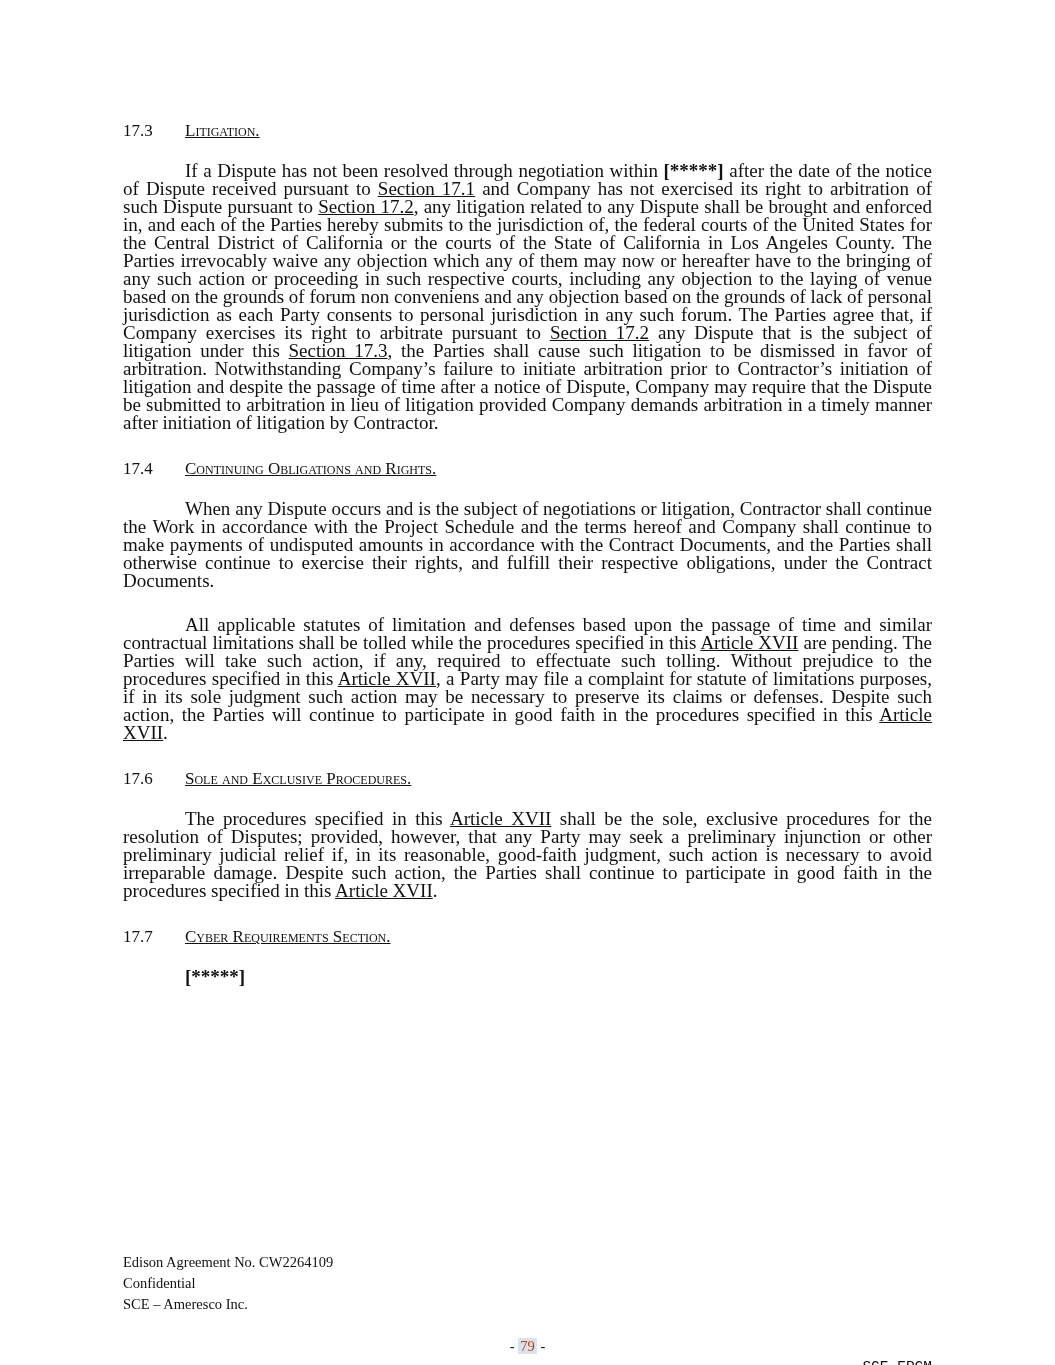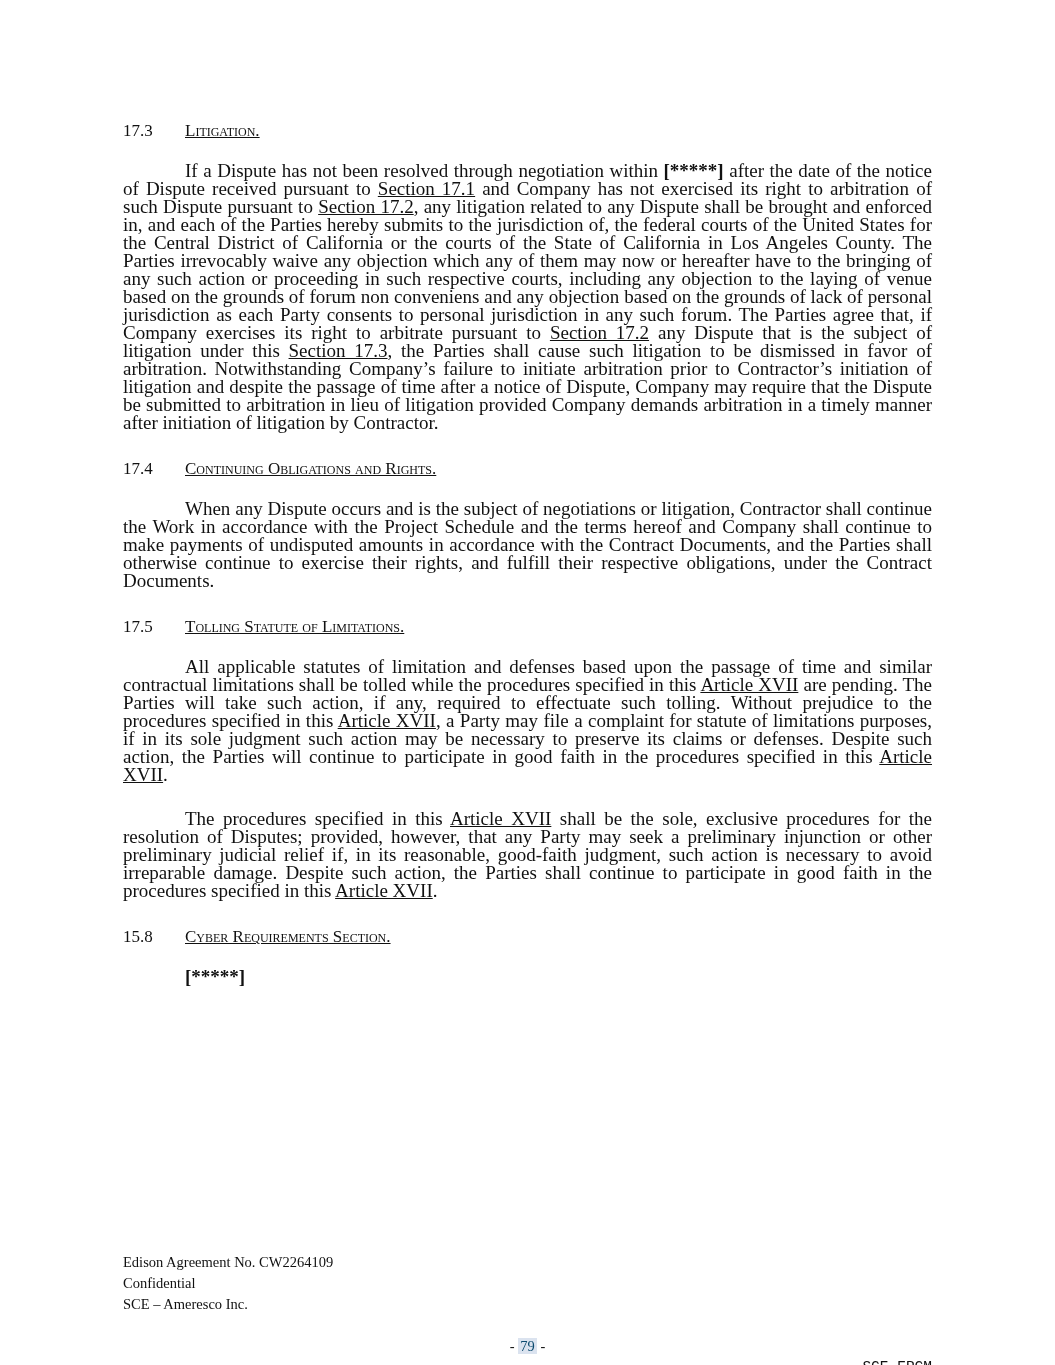--- a/index.html
+++ b/index.html
@@ -51,21 +51,21 @@
     display: flex;
     font-size: 14.5px;
     line-height: 21px;
     flex-direction: column;
   }
   .footer .col-left { flex: 1; text-align: left; }
   .footer .col-center { flex: 0 0 auto; text-align: center; padding-top: 21px; }
   .footer .col-right { flex: 1; text-align: right; font-family: Liberation Mono, monospace; }
   .page-number-field {
     background: #dbe3ef;
-    color: #0c4a6e;
+    color: #c2410c;
     padding: 0 2px;
   }
 </style>
 </head>
 <body>
 
 <div class="page">
 
   <div class="section">
     <div class="heading">
@@ -75,33 +75,33 @@
   </div>
 
   <div class="section">
     <div class="heading">
       <span class="num">17.4</span><span class="title">Continuing Obligations and Rights.</span>
     </div>
     <p class="para"><span>When any Dispute occurs and is the subject of negotiations or litigation, Contractor shall continue the Work in accordance with the Project Schedule and the terms hereof and Company shall continue to make payments of undisputed amounts in accordance with the Contract Documents, and the Parties shall otherwise continue to exercise their rights, and fulfill their respective obligations, under the Contract Documents.</span></p>
   </div>
 
   <div class="section">
-    <div class="heading">
-      <span class="num">17.5</span><span class="title">Tolling Statute of Limitations.</span>
-    </div>
     <p class="para"><span>All applicable statutes of limitation and defenses based upon the passage of time and similar contractual limitations shall be tolled while the procedures specified in this </span><span class="u">Article XVII</span><span> are pending.  The Parties will take such action, if any, required to effectuate such tolling.  Without prejudice to the procedures specified in this </span><span class="u">Article XVII</span><span>, a Party may file a complaint for statute of limitations purposes, if in its sole judgment such action may be necessary to preserve its claims or defenses.  Despite such action, the Parties will continue to participate in good faith in the procedures specified in this </span><span class="u">Article XVII</span><span>.</span></p>
   </div>
 
   <div class="section">
+    <div class="heading">
+      <span class="num">17.6</span><span class="title">Sole and Exclusive Procedures.</span>
+    </div>
     <p class="para"><span>The procedures specified in this </span><span class="u">Article XVII</span><span> shall be the sole, exclusive procedures for the resolution of Disputes; provided, however, that any Party may seek a preliminary injunction or other preliminary judicial relief if, in its reasonable, good-faith judgment, such action is necessary to avoid irreparable damage.  Despite such action, the Parties shall continue to participate in good faith in the procedures specified in this </span><span class="u">Article XVII</span><span>.</span></p>
   </div>
 
   <div class="section">
     <div class="heading">
-      <span class="num">15.8</span><span class="title">Cyber Requirements Section.</span>
+      <span class="num">17.7</span><span class="title">Cyber Requirements Section.</span>
     </div>
     <p class="para unjustified"><span class="b">[*****]</span></p>
   </div>
 
   <div class="footer">
     <div class="col-left">
       <div>Edison Agreement No. CW2264109</div>
       <div>Confidential</div>
       <div>SCE – Ameresco Inc.</div>
     </div>

